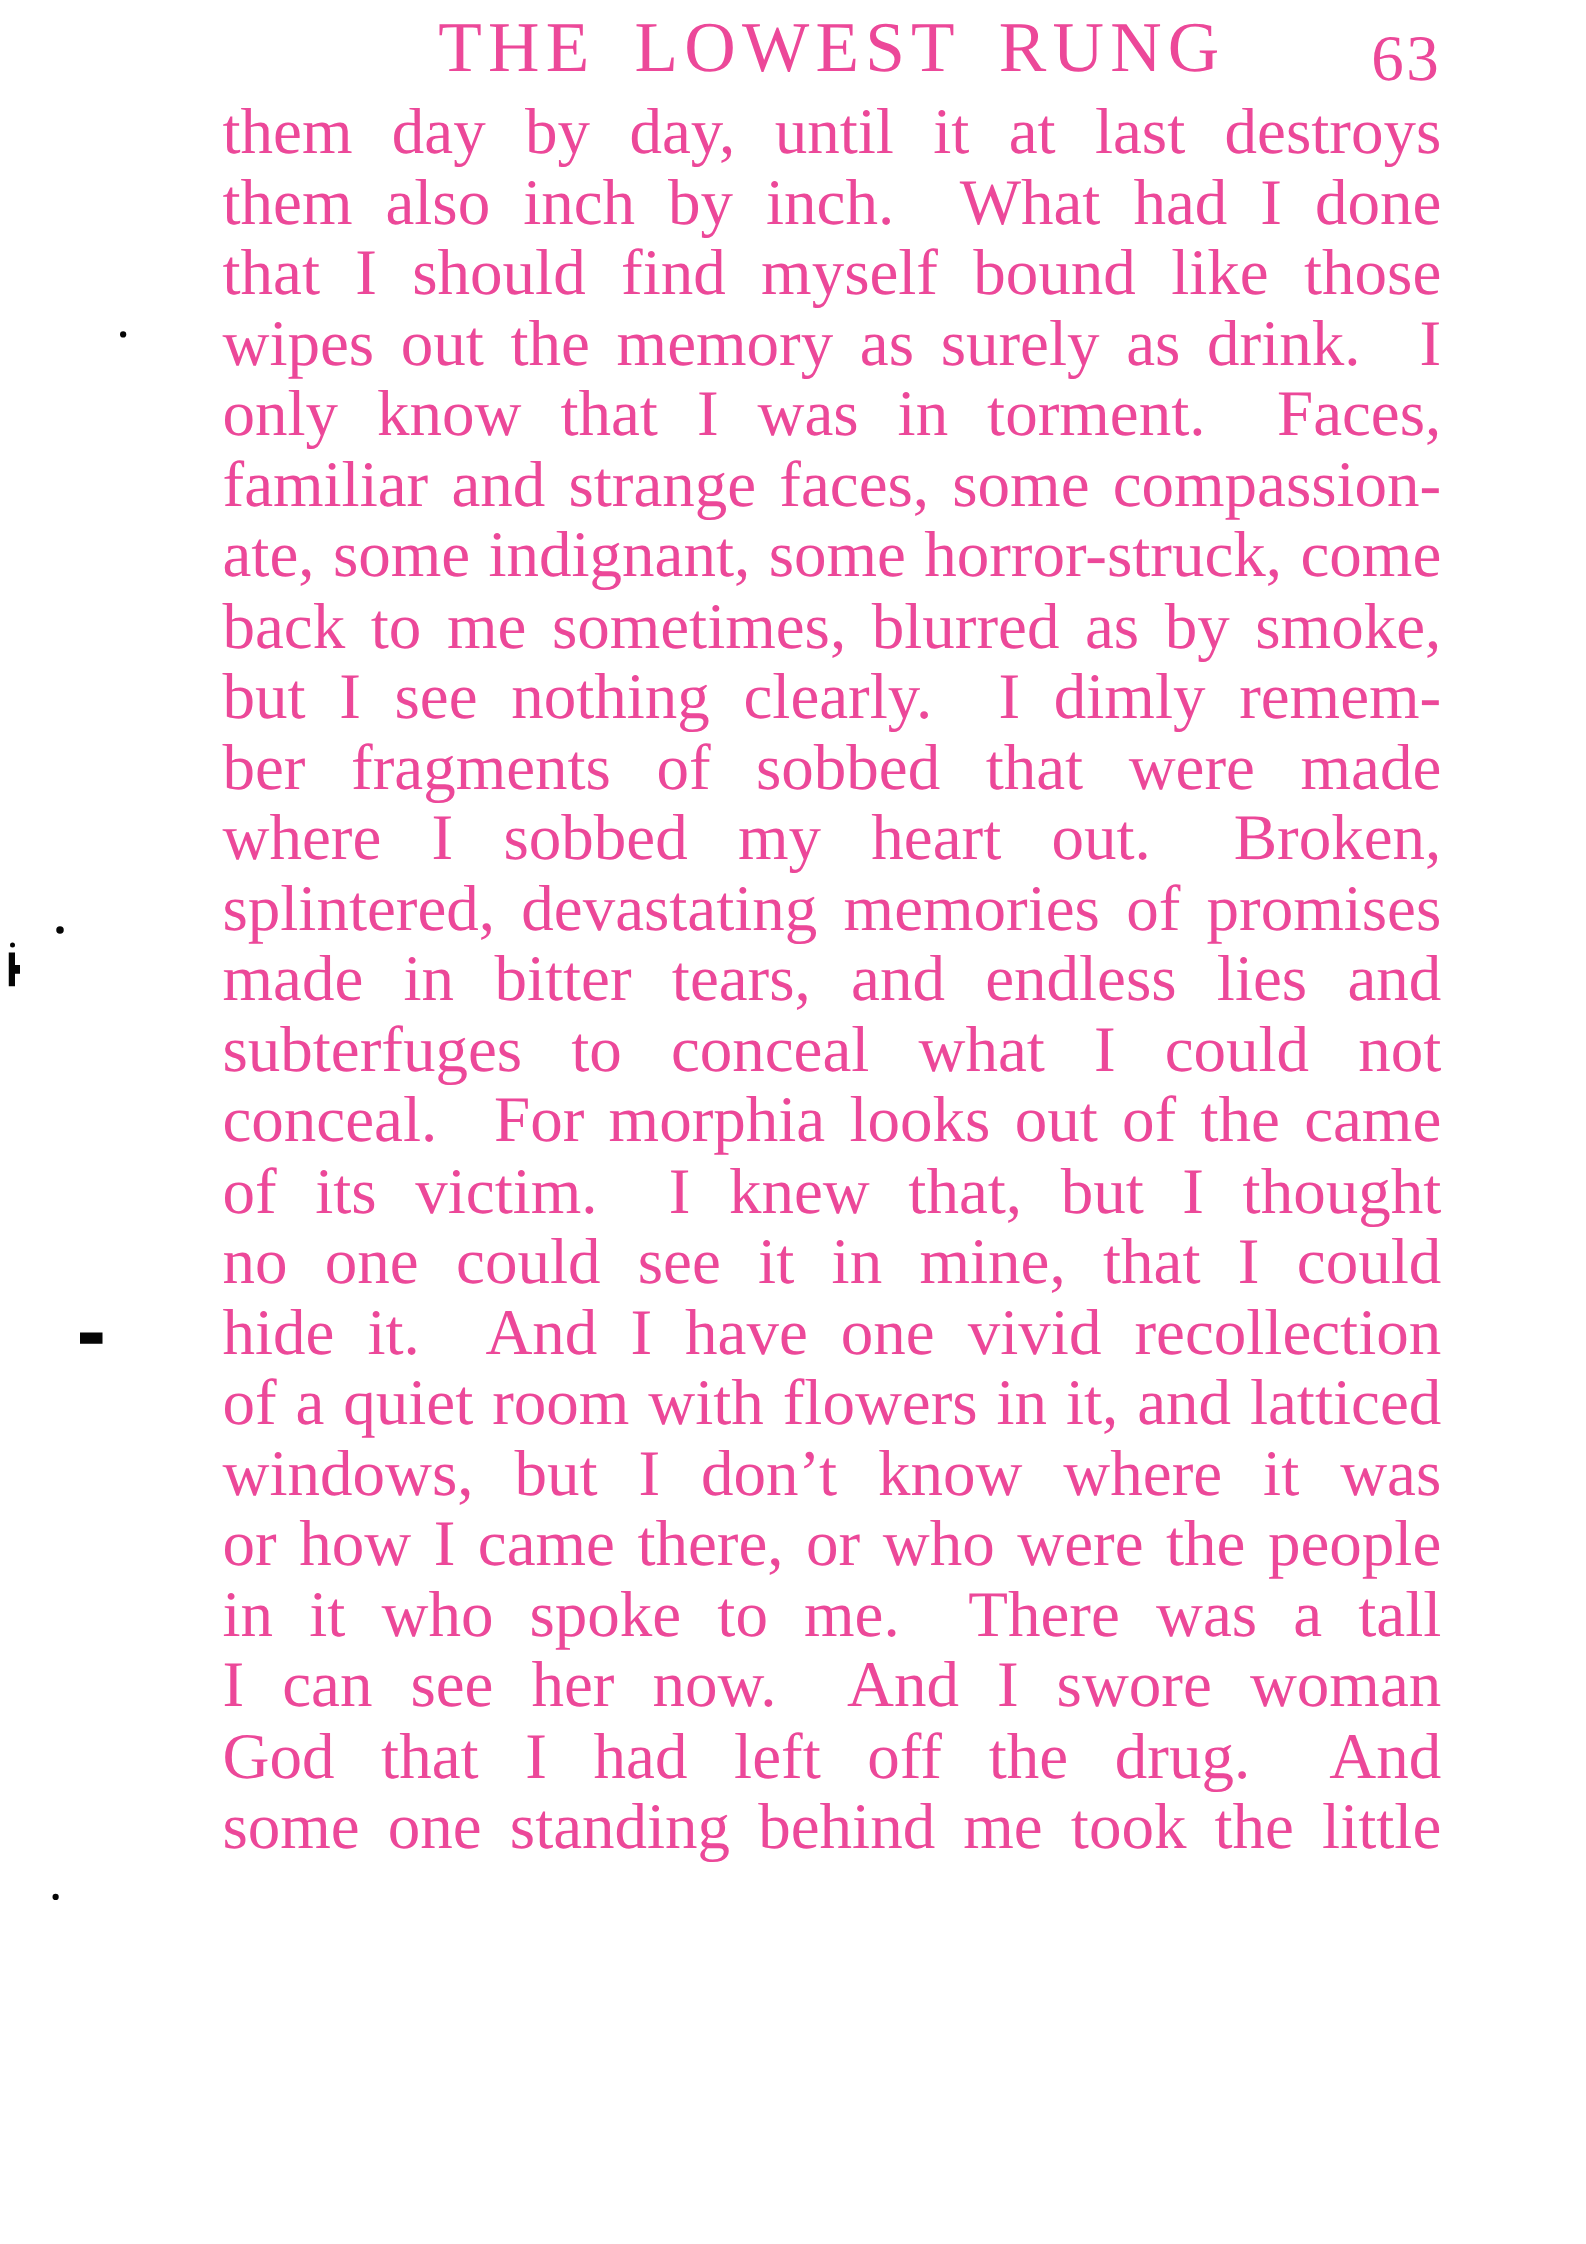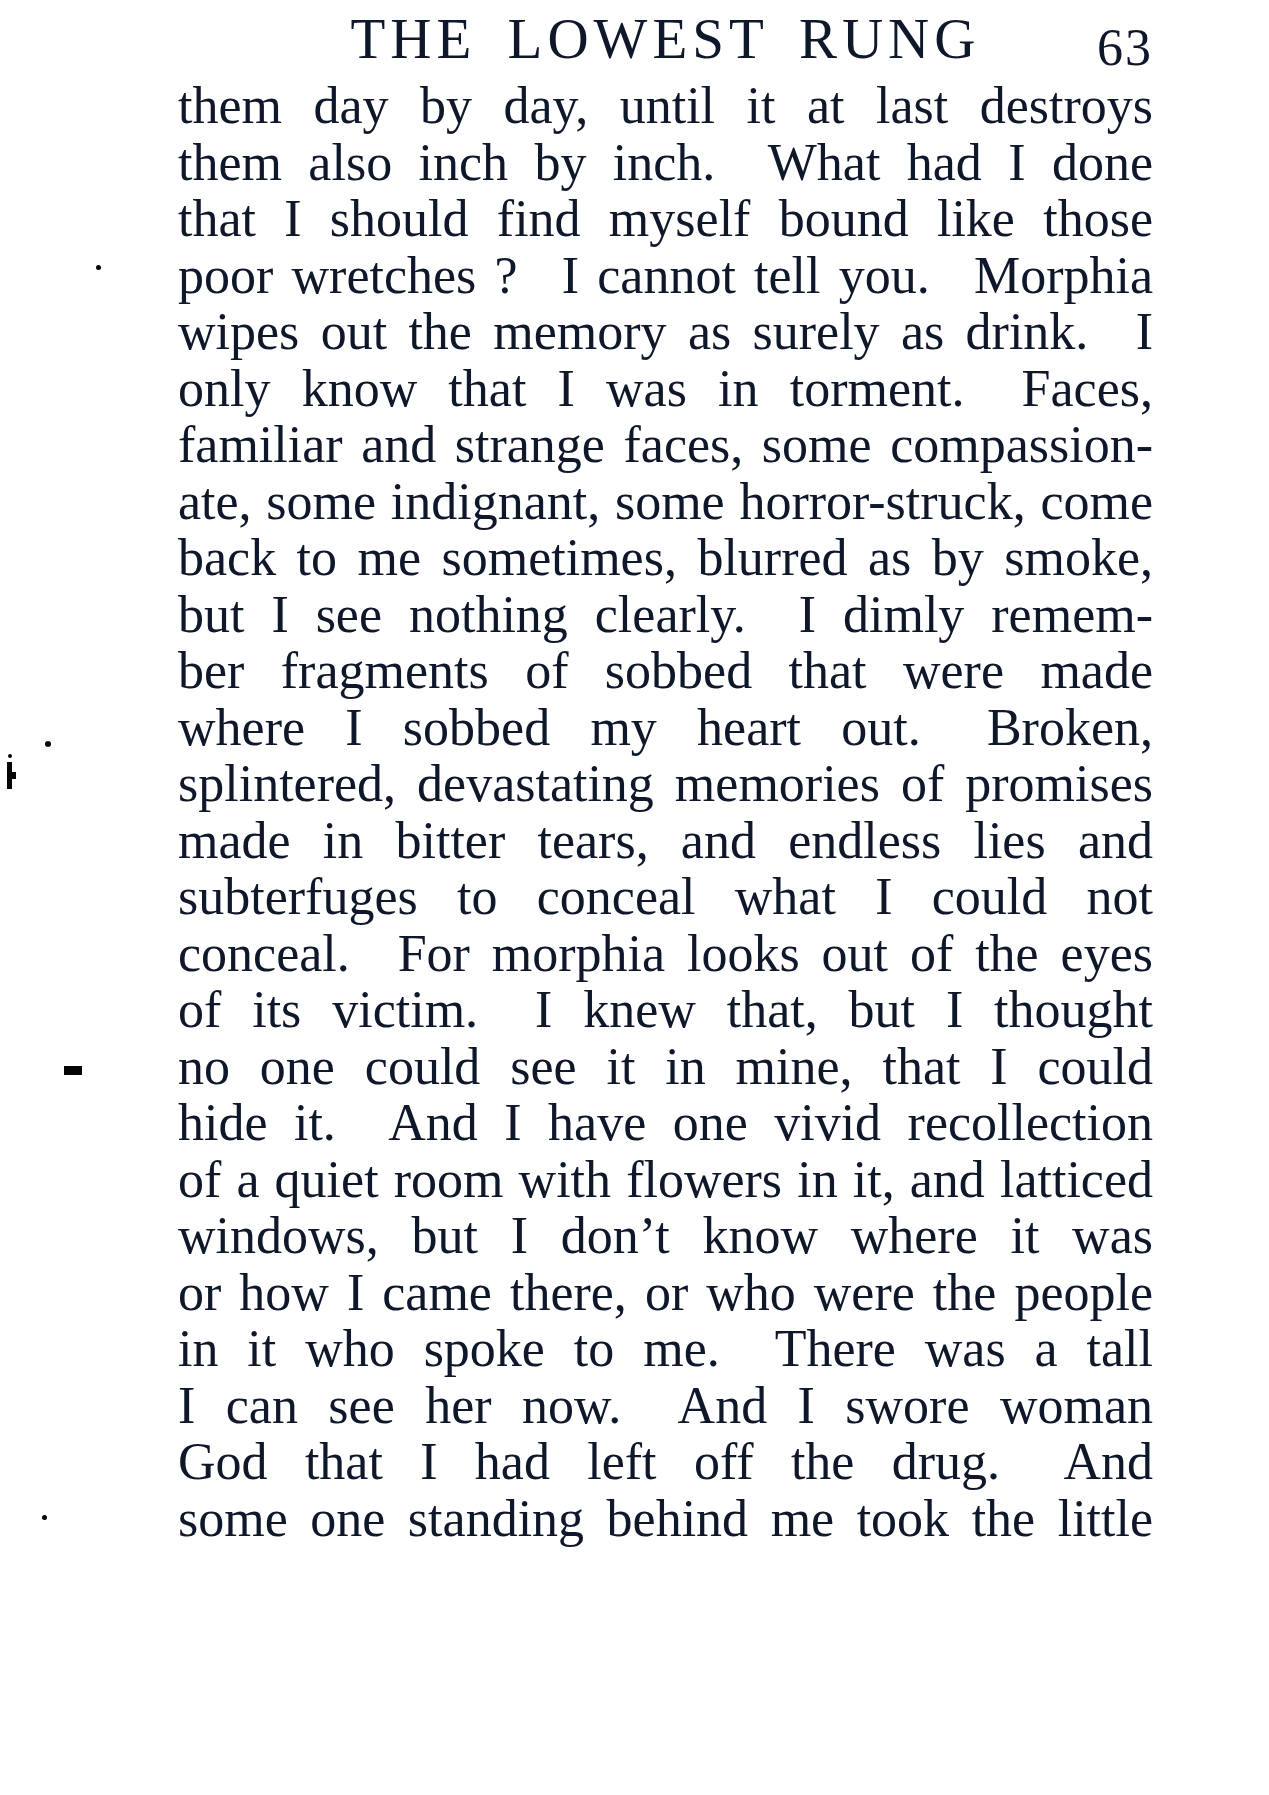--- a/index.html
+++ b/index.html
@@ -7,21 +7,21 @@
     padding: 0;
     background: #ffffff;
   }
   .page {
     position: relative;
     width: 1269px;
     height: 1795px;
     background: #ffffff;
     overflow: hidden;
     font-family: "Liberation Serif", "DejaVu Serif", serif;
-    color: #0f172a;
+    color: #ec4899;
   }
   .running-head {
     position: absolute;
     left: 178px;
     top: 6px;
     width: 975px;
     height: 70px;
   }
   .head-title {
     text-align: center;
@@ -76,33 +76,32 @@
 
   <header class="running-head">
     <div class="head-title">THE LOWEST RUNG</div>
     <div class="page-number">63</div>
   </header>
 
   <main class="text-block">
     <p class="line">them day by day, until it at last destroys</p>
     <p class="line">them also inch by inch.  What had I done</p>
     <p class="line">that I should find myself bound like those</p>
-    <p class="line">poor wretches ?  I cannot tell you.  Morphia</p>
     <p class="line">wipes out the memory as surely as drink.  I</p>
     <p class="line">only know that I was in torment.  Faces,</p>
     <p class="line">familiar and strange faces, some compassion-</p>
     <p class="line">ate, some indignant, some horror-struck, come</p>
     <p class="line">back to me sometimes, blurred as by smoke,</p>
     <p class="line">but I see nothing clearly.  I dimly remem-</p>
     <p class="line">ber fragments of sobbed that were made</p>
     <p class="line">where I sobbed my heart out.  Broken,</p>
     <p class="line">splintered, devastating memories of promises</p>
     <p class="line">made in bitter tears, and endless lies and</p>
     <p class="line">subterfuges to conceal what I could not</p>
-    <p class="line">conceal.  For morphia looks out of the eyes</p>
+    <p class="line">conceal.  For morphia looks out of the came</p>
     <p class="line">of its victim.  I knew that, but I thought</p>
     <p class="line">no one could see it in mine, that I could</p>
     <p class="line">hide it.  And I have one vivid recollection</p>
     <p class="line">of a quiet room with flowers in it, and latticed</p>
     <p class="line">windows, but I don’t know where it was</p>
     <p class="line">or how I came there, or who were the people</p>
     <p class="line">in it who spoke to me.  There was a tall</p>
     <p class="line">I can see her now.  And I swore woman</p>
     <p class="line">God that I had left off the drug.  And</p>
     <p class="line">some one standing behind me took the little</p>

